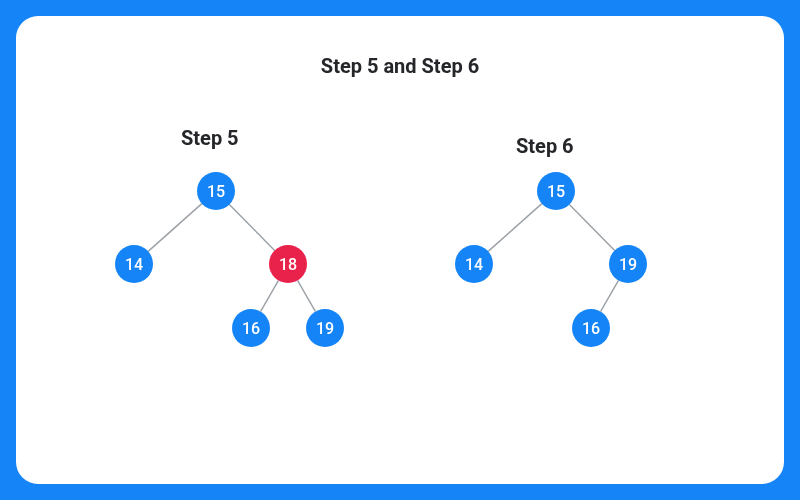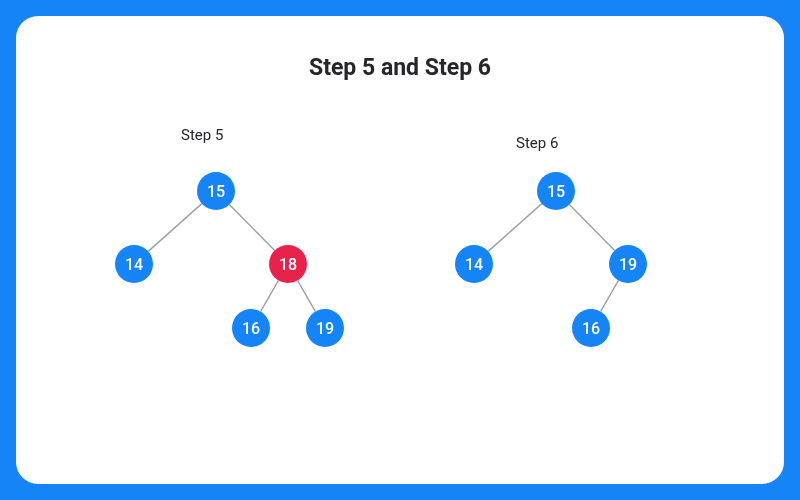--- a/index.html
+++ b/index.html
@@ -22,28 +22,28 @@
     background: #fff;
     border-radius: 22px;
     position: relative;
   }
   .main-title {
     position: absolute;
     top: 38px;
     left: 0;
     right: 0;
     text-align: center;
-    font-size: 23px;
+    font-size: 20px;
     font-weight: 700;
     color: #25262a;
   }
   .sub-title {
     position: absolute;
-    font-size: 15px;
-    font-weight: 400;
+    font-size: 20px;
+    font-weight: 700;
     color: #25262a;
     text-align: right;
   }
   .tree-svg {
     position: absolute;
   }
   .node-blue { fill: #1484f6; }
   .node-red  { fill: #e8224b; }
   .node-text {
     fill: #fff;

